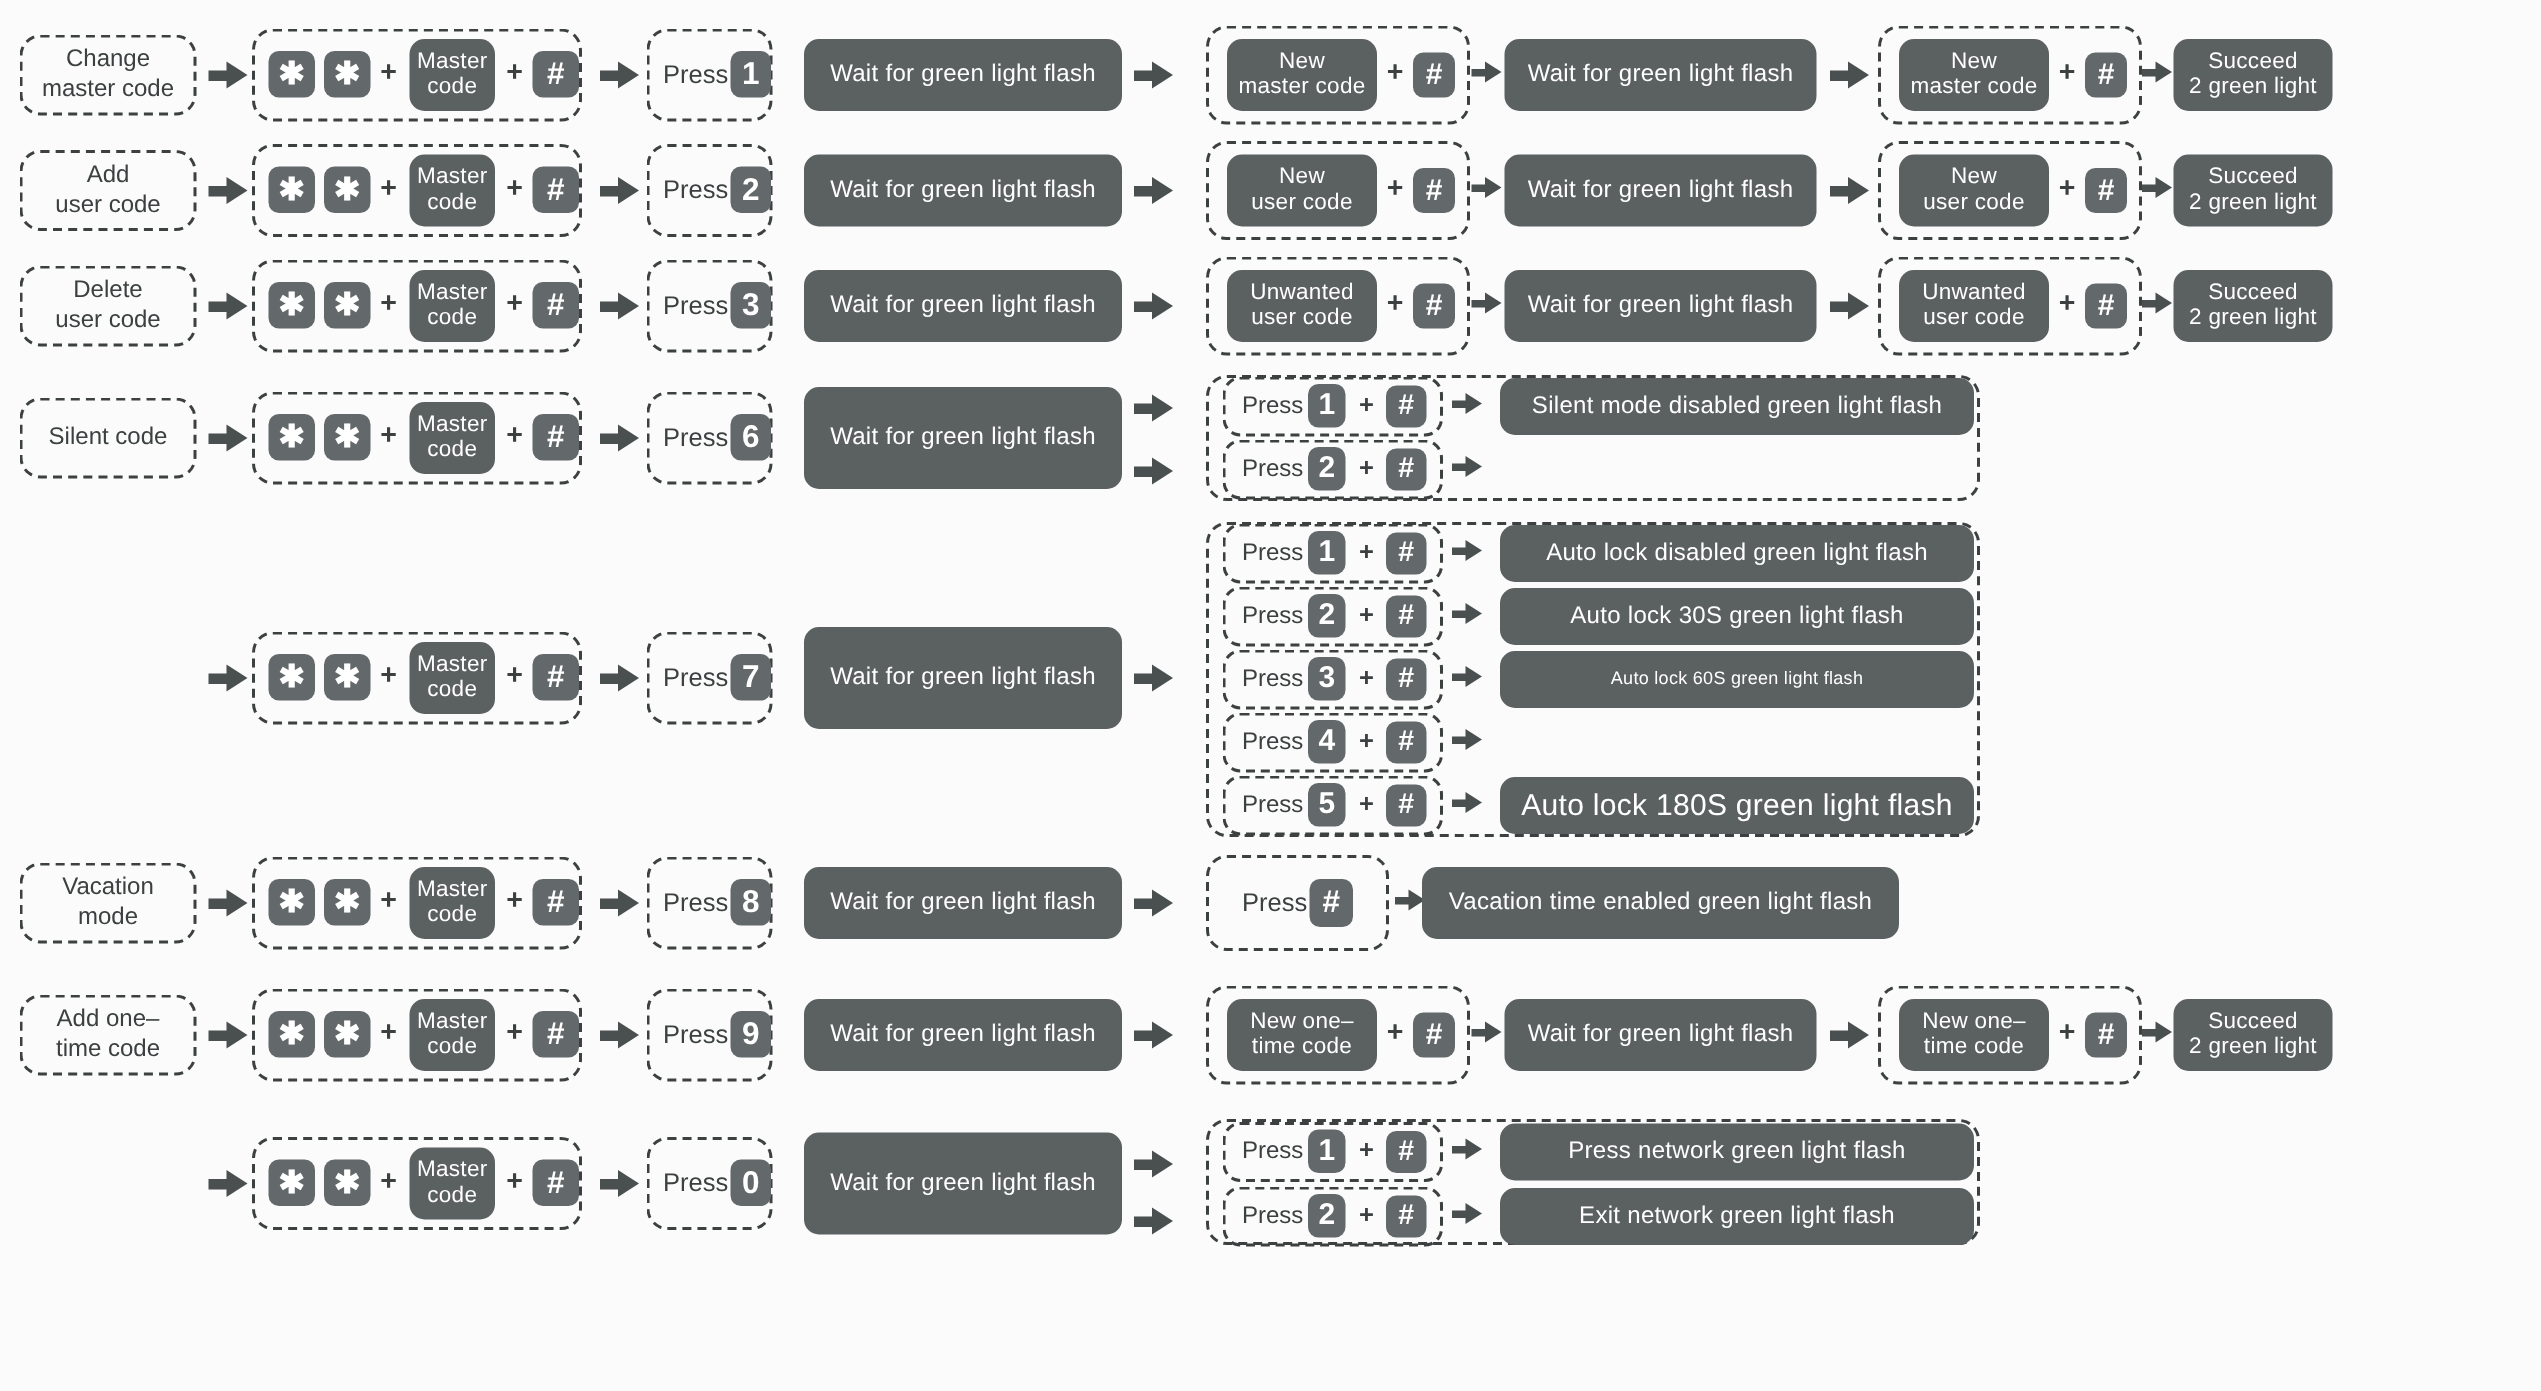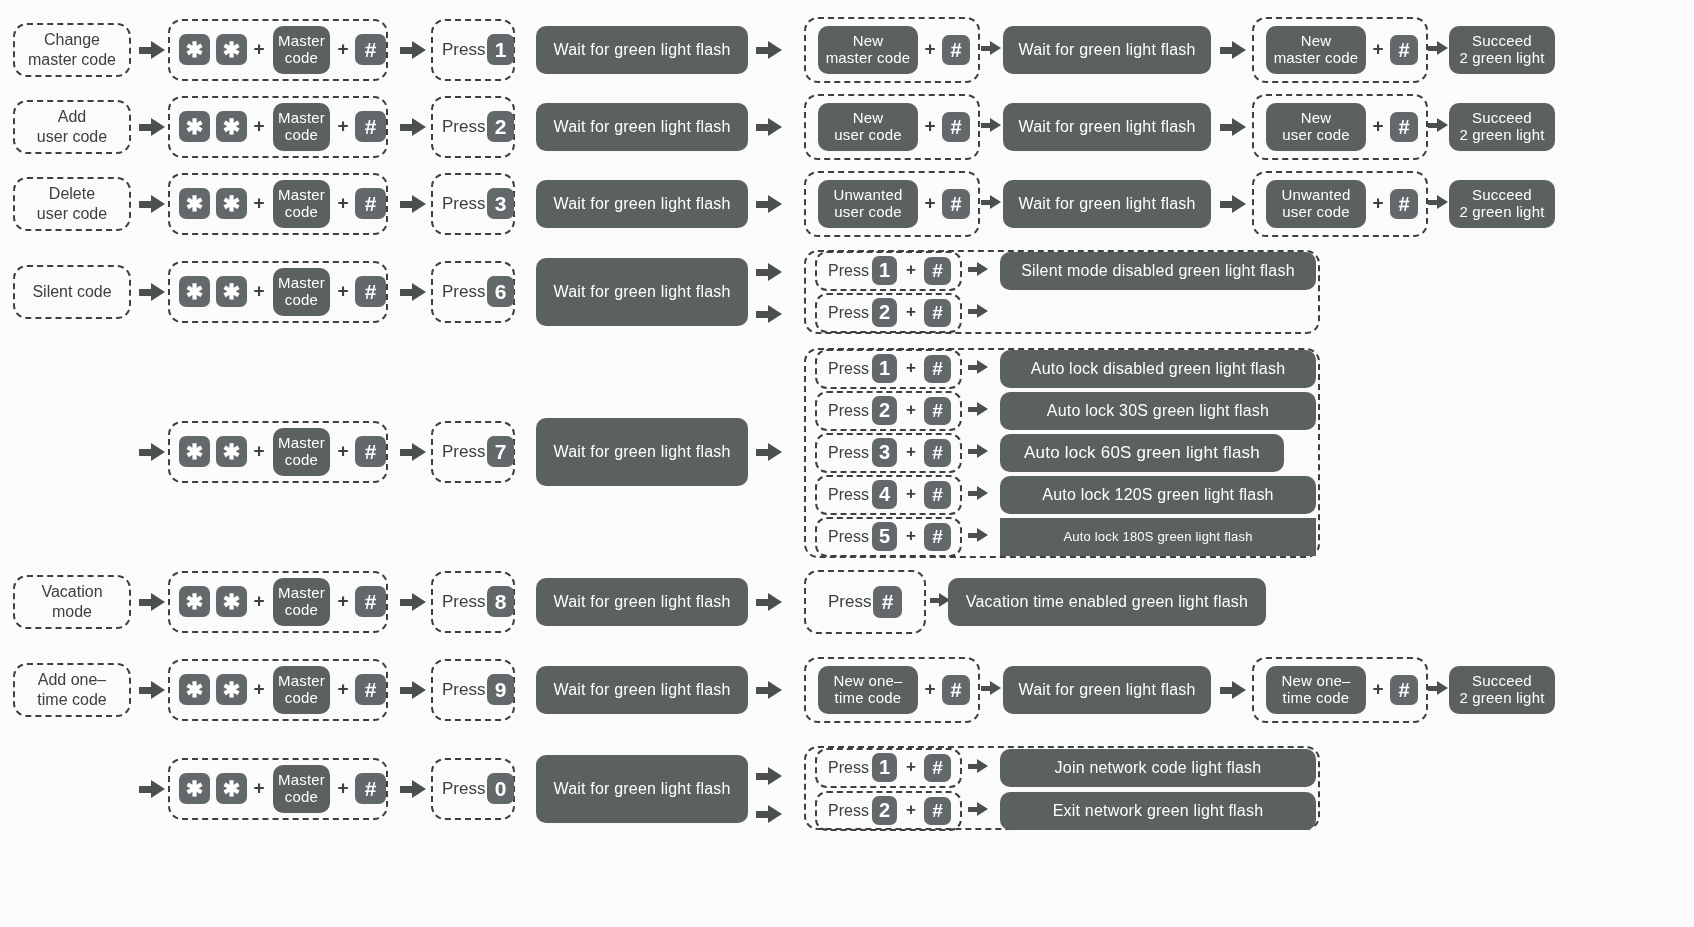--- a/index.html
+++ b/index.html
@@ -387,45 +387,42 @@
     </div>
     <div class="dash" style="left:815px;top:433px;width:147px;height:40px;border-radius:12px;"></div>
     <div class="txt" style="left:828px;top:443px;font-size:16px;height:20px;">Press</div>
     <div class="keysq" style="left:872px;top:438px;width:25px;height:29px;font-size:20px;">3</div>
     <div class="plus" style="left:903px;top:444px;width:16px;height:16px;font-size:17px;">+</div>
     <div class="keysq" style="left:924px;top:439px;width:27px;height:28px;font-size:19px;">#</div>
     <div class="arrow small" style="left:968px;top:444px;">
       <div class="shaft"></div>
       <div class="head"></div>
     </div>
-    <div class="solid" style="left:1000px;top:434px;width:284px;height:38px;font-size:17px;border-radius:10px;">
+    <div class="solid" style="left:1000px;top:434px;width:316px;height:38px;font-size:12px;border-radius:10px;">
       <span>Auto lock 60S green light flash</span>
     </div>
     <div class="dash" style="left:815px;top:475px;width:147px;height:40px;border-radius:12px;"></div>
     <div class="txt" style="left:828px;top:485px;font-size:16px;height:20px;">Press</div>
     <div class="keysq" style="left:872px;top:480px;width:25px;height:29px;font-size:20px;">4</div>
     <div class="plus" style="left:903px;top:486px;width:16px;height:16px;font-size:17px;">+</div>
     <div class="keysq" style="left:924px;top:481px;width:27px;height:28px;font-size:19px;">#</div>
     <div class="arrow small" style="left:968px;top:486px;">
       <div class="shaft"></div>
       <div class="head"></div>
     </div>
-    <div class="solid" style="left:1000px;top:476px;width:316px;height:38px;font-size:16px;border-radius:10px;">
-      <span>Auto lock 120S green light flash</span>
-    </div>
     <div class="dash" style="left:815px;top:517px;width:147px;height:40px;border-radius:12px;"></div>
     <div class="txt" style="left:828px;top:527px;font-size:16px;height:20px;">Press</div>
     <div class="keysq" style="left:872px;top:522px;width:25px;height:29px;font-size:20px;">5</div>
     <div class="plus" style="left:903px;top:528px;width:16px;height:16px;font-size:17px;">+</div>
     <div class="keysq" style="left:924px;top:523px;width:27px;height:28px;font-size:19px;">#</div>
     <div class="arrow small" style="left:968px;top:528px;">
       <div class="shaft"></div>
       <div class="head"></div>
     </div>
-    <div class="solid" style="left:1000px;top:518px;width:316px;height:38px;font-size:13px;border-radius:0;">
+    <div class="solid" style="left:1000px;top:518px;width:316px;height:38px;font-size:20px;border-radius:10px;">
       <span>Auto lock 180S green light flash</span>
     </div>
     <div class="label" style="left:13px;top:575px;width:118px;height:54px;">
       <div>Vacation<br><span>mode</span></div>
     </div>
     <div class="arrow" style="left:139px;top:593px;">
       <div class="shaft"></div>
       <div class="head"></div>
     </div>
     <div class="dash" style="left:168px;top:571px;width:220px;height:62px;border-radius:14px;"></div>
@@ -562,21 +559,21 @@
     <div class="dash" style="left:815px;top:748px;width:147px;height:40px;border-radius:12px;"></div>
     <div class="txt" style="left:828px;top:758px;font-size:16px;height:20px;">Press</div>
     <div class="keysq" style="left:872px;top:753px;width:25px;height:29px;font-size:20px;">1</div>
     <div class="plus" style="left:903px;top:759px;width:16px;height:16px;font-size:17px;">+</div>
     <div class="keysq" style="left:924px;top:754px;width:27px;height:28px;font-size:19px;">#</div>
     <div class="arrow small" style="left:968px;top:759px;">
       <div class="shaft"></div>
       <div class="head"></div>
     </div>
     <div class="solid" style="left:1000px;top:749px;width:316px;height:38px;font-size:16px;border-radius:10px;">
-      <span>Join network code light flash</span>
+      <span>Press network green light flash</span>
     </div>
     <div class="dash" style="left:815px;top:791px;width:147px;height:40px;border-radius:12px;"></div>
     <div class="txt" style="left:828px;top:801px;font-size:16px;height:20px;">Press</div>
     <div class="keysq" style="left:872px;top:796px;width:25px;height:29px;font-size:20px;">2</div>
     <div class="plus" style="left:903px;top:802px;width:16px;height:16px;font-size:17px;">+</div>
     <div class="keysq" style="left:924px;top:797px;width:27px;height:28px;font-size:19px;">#</div>
     <div class="arrow small" style="left:968px;top:802px;">
       <div class="shaft"></div>
       <div class="head"></div>
     </div>

